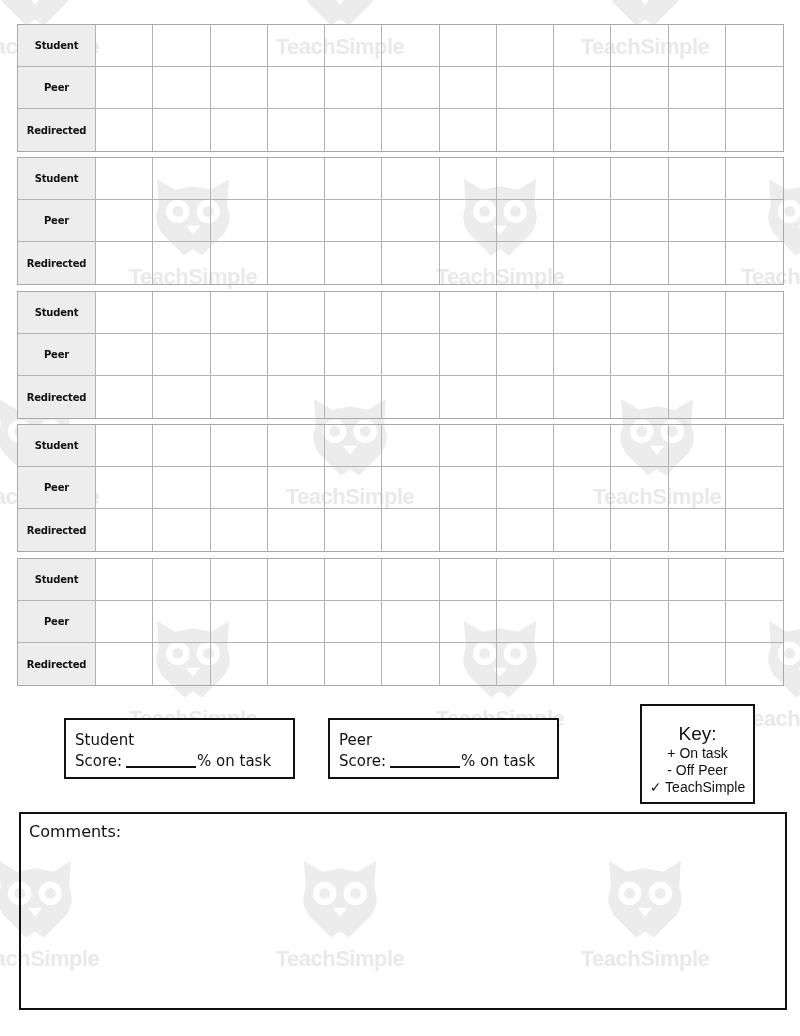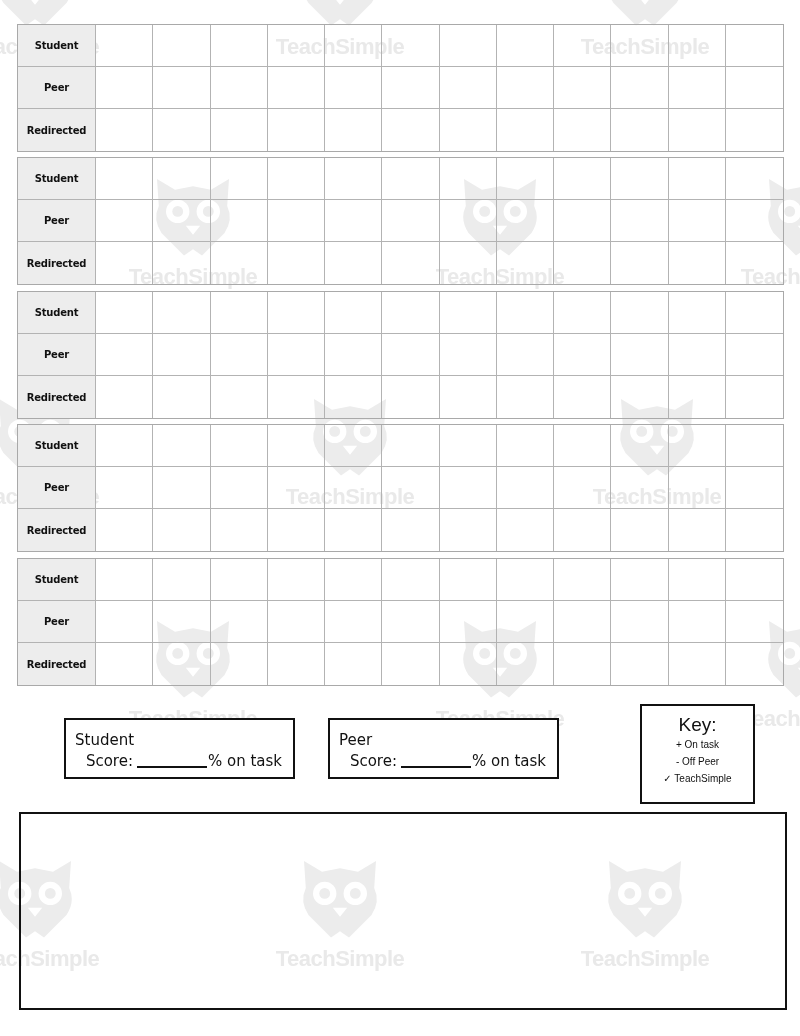--- a/index.html
+++ b/index.html
@@ -29,31 +29,31 @@
     font-family: "DejaVu Sans", sans-serif; font-weight: bold; font-size: 10px; color: #111;
     letter-spacing: -0.2px;
   }
 
   .score-box {
     position: absolute; top: 718px; width: 231px; height: 61px;
     border: 2px solid #111; box-sizing: border-box; background: #fff;
     padding: 10px 0 0 9px;
     font-family: "DejaVu Sans", sans-serif; font-size: 15px; line-height: 21px;
   }
-  .score-line { white-space: nowrap; text-align: center; }
+  .score-line { white-space: nowrap; }
   .blank { display: inline-block; width: 70px; border-bottom: 2px solid #111; height: 14px; vertical-align: -2px; margin: 0 1px 0 4px; }
 
   .key-box {
     position: absolute; left: 640px; top: 704px; width: 115px; height: 100px;
     border: 2px solid #111; box-sizing: border-box; background: #fff;
     text-align: center; font-family: "Liberation Sans", sans-serif;
-    padding-top: 8px;
+    padding-top: 17px;
   }
   .key-title { font-size: 19px; font-weight: normal; line-height: 22px; }
-  .key-item { font-size: 10px; line-height: 17px; }
+  .key-item { font-size: 14px; line-height: 17px; }
 
   .comments-box {
     position: absolute; left: 19px; top: 812px; width: 768px; height: 198px;
     border: 2px solid #111; box-sizing: border-box; background: transparent;
     padding: 8px 0 0 8px;
   }
   .comments-label { font-family: "DejaVu Sans", sans-serif; font-size: 16px; }
   .comments-area { position: absolute; left: 8px; right: 8px; top: 34px; bottom: 8px; border: none; background: transparent; resize: none; outline: none; font-family: "DejaVu Sans", sans-serif; font-size: 14px; }
 </style>
 </head>
@@ -540,14 +540,15 @@
 </div>
 
 <div class="key-box">
   <div class="key-title">Key:</div>
   <div class="key-item"><span>+</span> <span>On task</span></div>
   <div class="key-item"><span>-</span> <span>Off Peer</span></div>
   <div class="key-item"><span>✓</span> <span>TeachSimple</span></div>
 </div>
 
 <div class="comments-box">
+  <div class="comments-label">Comments:</div>
   <textarea class="comments-area" style=""></textarea>
 </div>
 
 </body></html>

